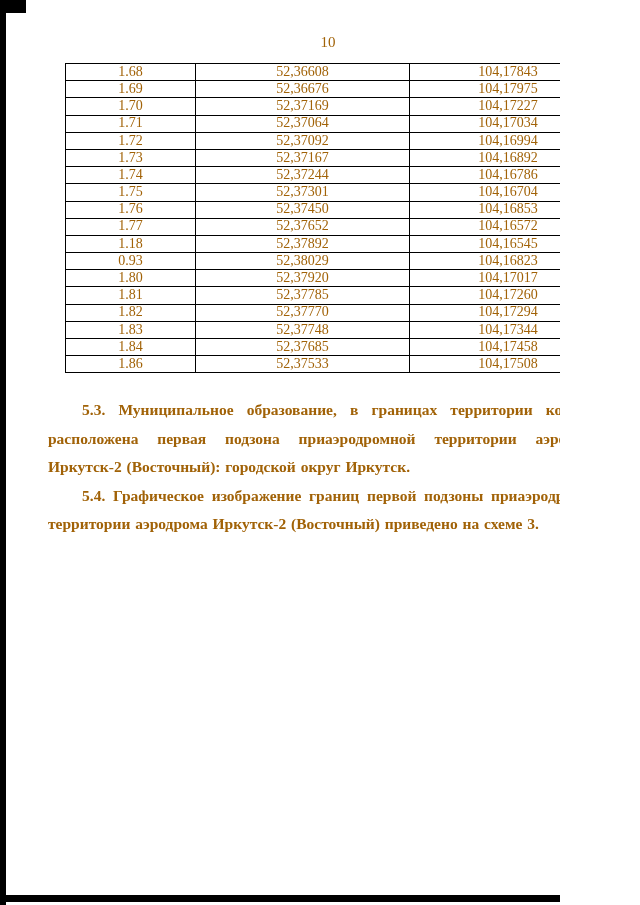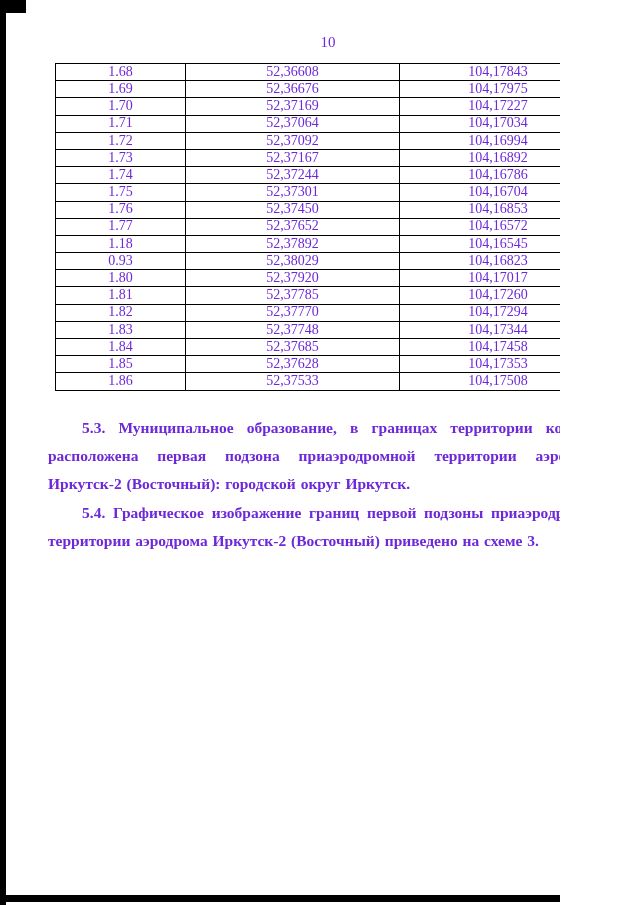--- a/index.html
+++ b/index.html
@@ -7,21 +7,21 @@
     padding: 0;
     background: #ffffff;
   }
   .page {
     position: relative;
     width: 560px;
     height: 905px;
     background: #ffffff;
     overflow: hidden;
     font-family: "Liberation Serif", "DejaVu Serif", serif;
-    color: #6d28d9;
+    color: #a16207;
   }
   
   .artifact-left-bar {
     position: absolute;
     left: 0; top: 0;
     width: 6px; height: 905px;
     background: #000000;
   }
   .artifact-top-left {
     position: absolute;
@@ -43,21 +43,21 @@
   }
   .page-number {
     text-align: center;
     font-size: 15px;
     margin-top: 34px;
     margin-bottom: 12px;
   }
   table.coords {
     border-collapse: collapse;
     table-layout: fixed;
-    margin-left: 7px;
+    margin-left: 17px;
     width: 541px;
     padding-left: 40px;
   }
   table.coords td {
     border: 1px solid #000000;
     text-align: center;
     vertical-align: middle;
     font-size: 14px;
     height: 16.2px;
     padding: 0;
@@ -180,25 +180,20 @@
             <td>1.83</td>
             <td>52,37748</td>
             <td>104,17344</td>
           </tr>
           <tr>
             <td>1.84</td>
             <td>52,37685</td>
             <td>104,17458</td>
           </tr>
           <tr>
-            <td>1.85</td>
-            <td>52,37628</td>
-            <td>104,17353</td>
-          </tr>
-          <tr>
             <td>1.86</td>
             <td>52,37533</td>
             <td>104,17508</td>
           </tr>
         </tbody>
     </table>
 
     <div class="paras">
       <p class="para">5.3. Муниципальное образование, в границах территории которого расположена первая подзона приаэродромной территории аэродрома Иркутск-2 (Восточный): городской округ Иркутск.</p>
       <p class="para">5.4. Графическое изображение границ первой подзоны приаэродромной территории аэродрома Иркутск-2 (Восточный) приведено на схеме 3.</p>

